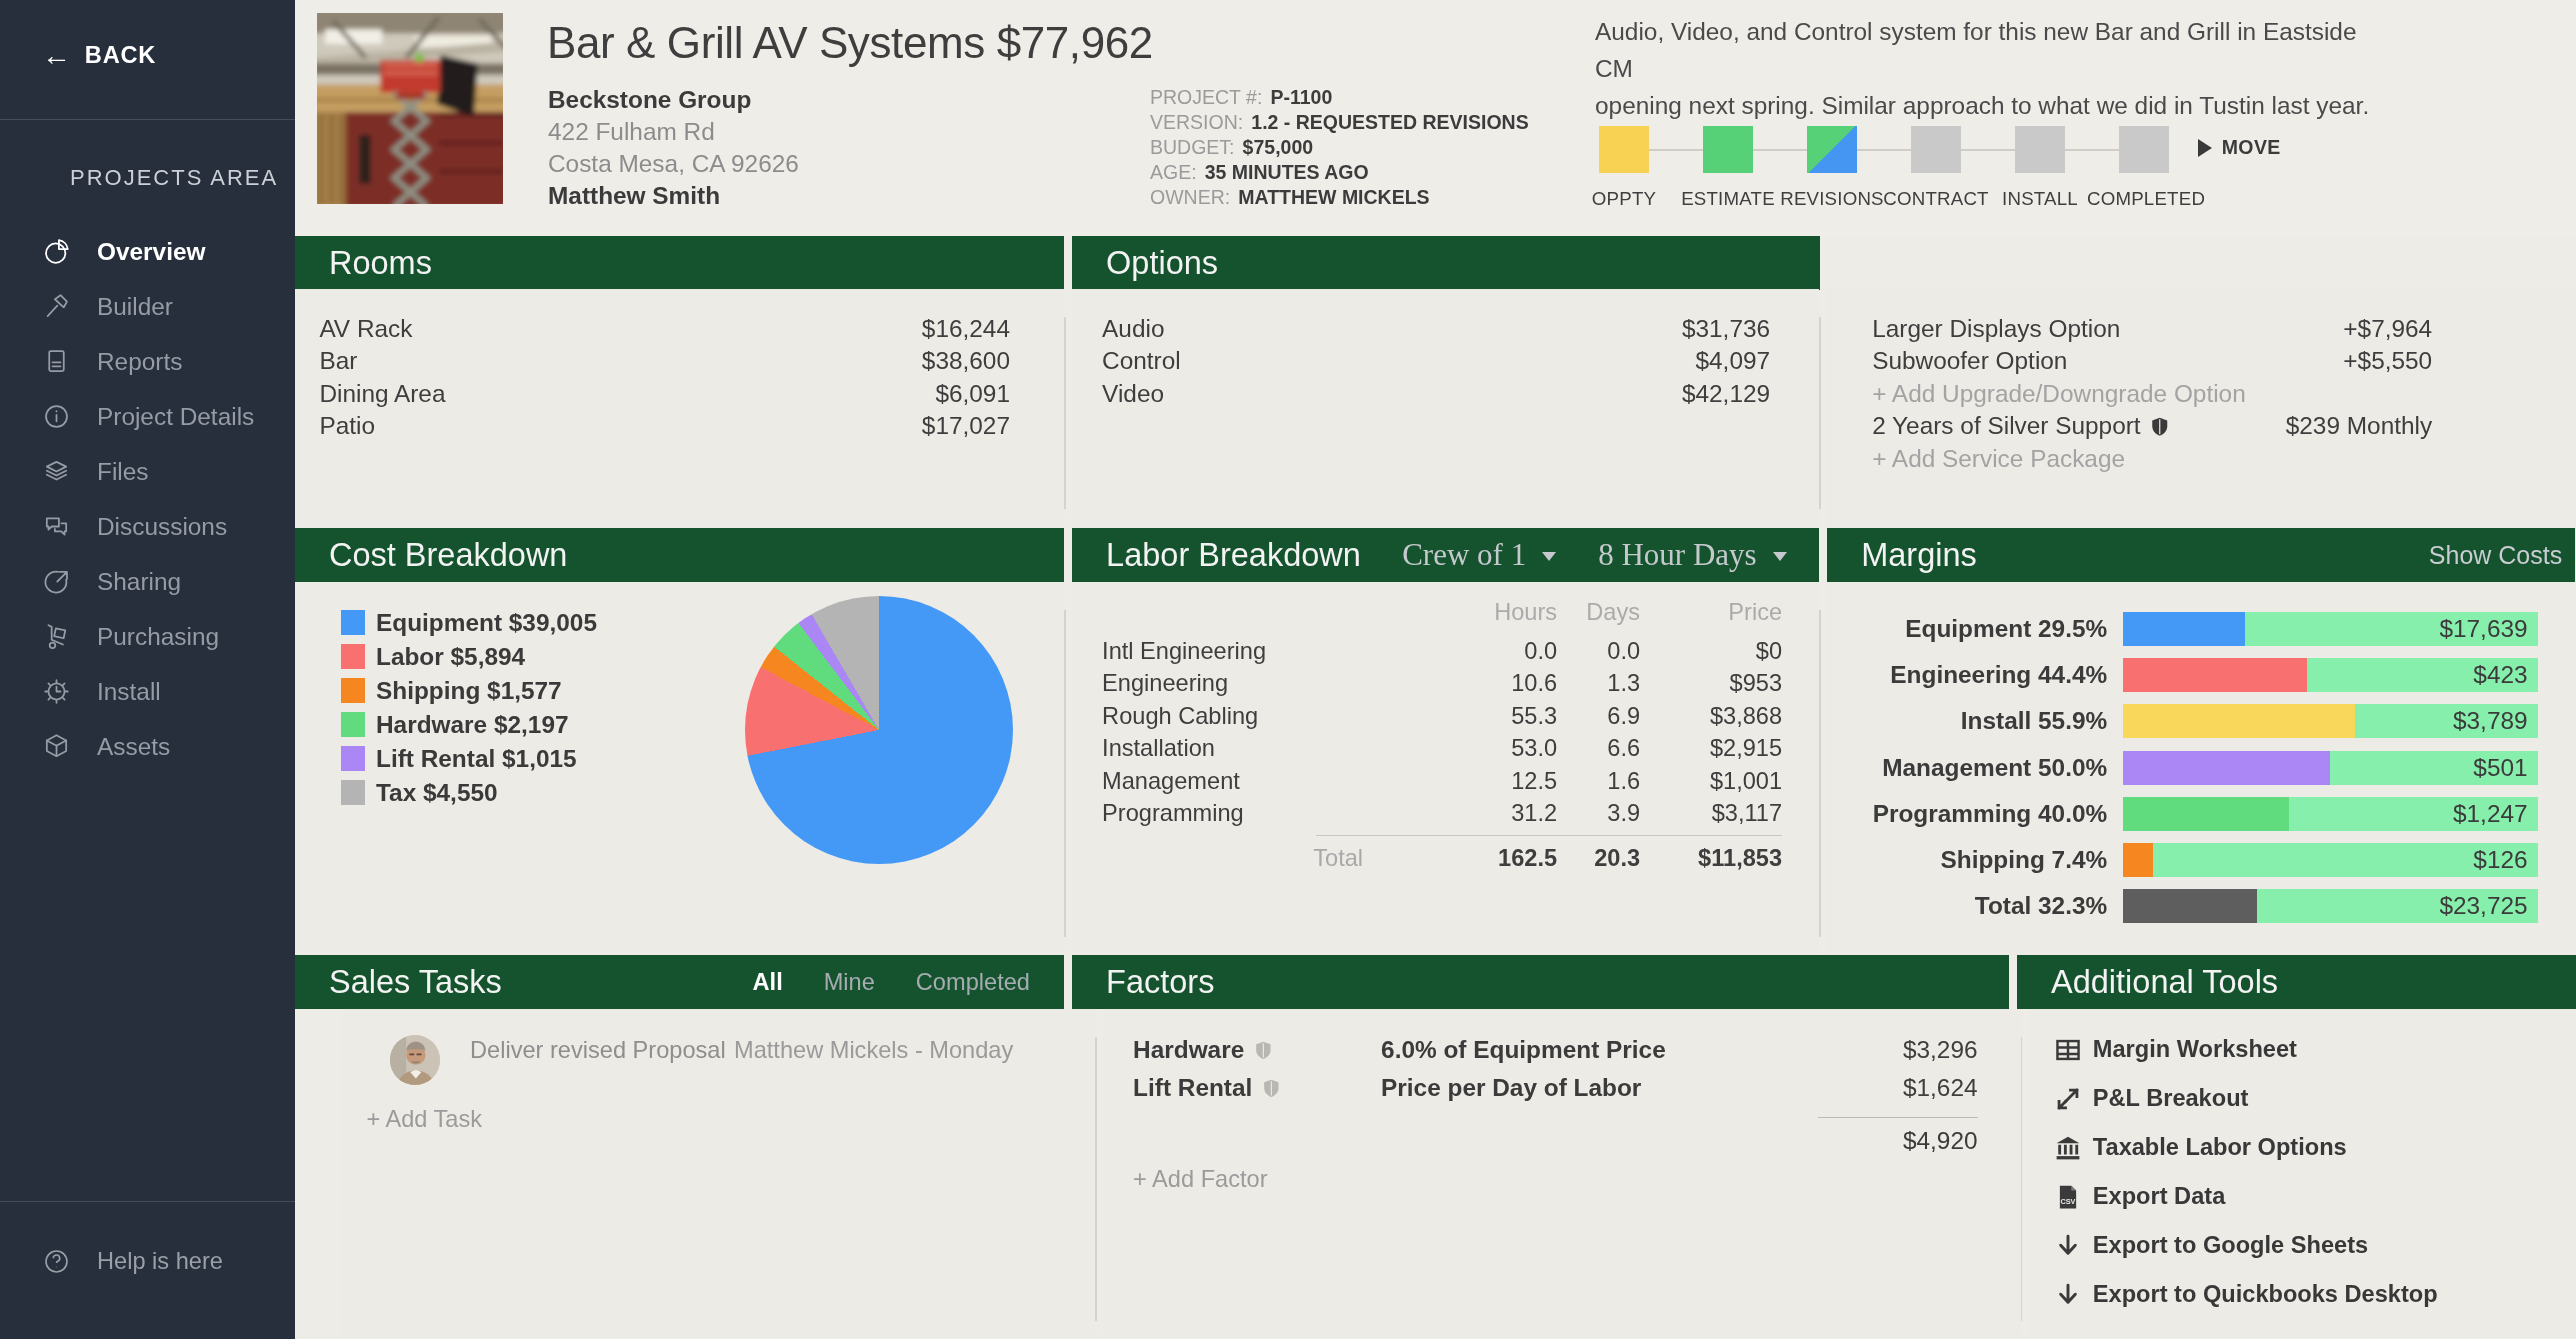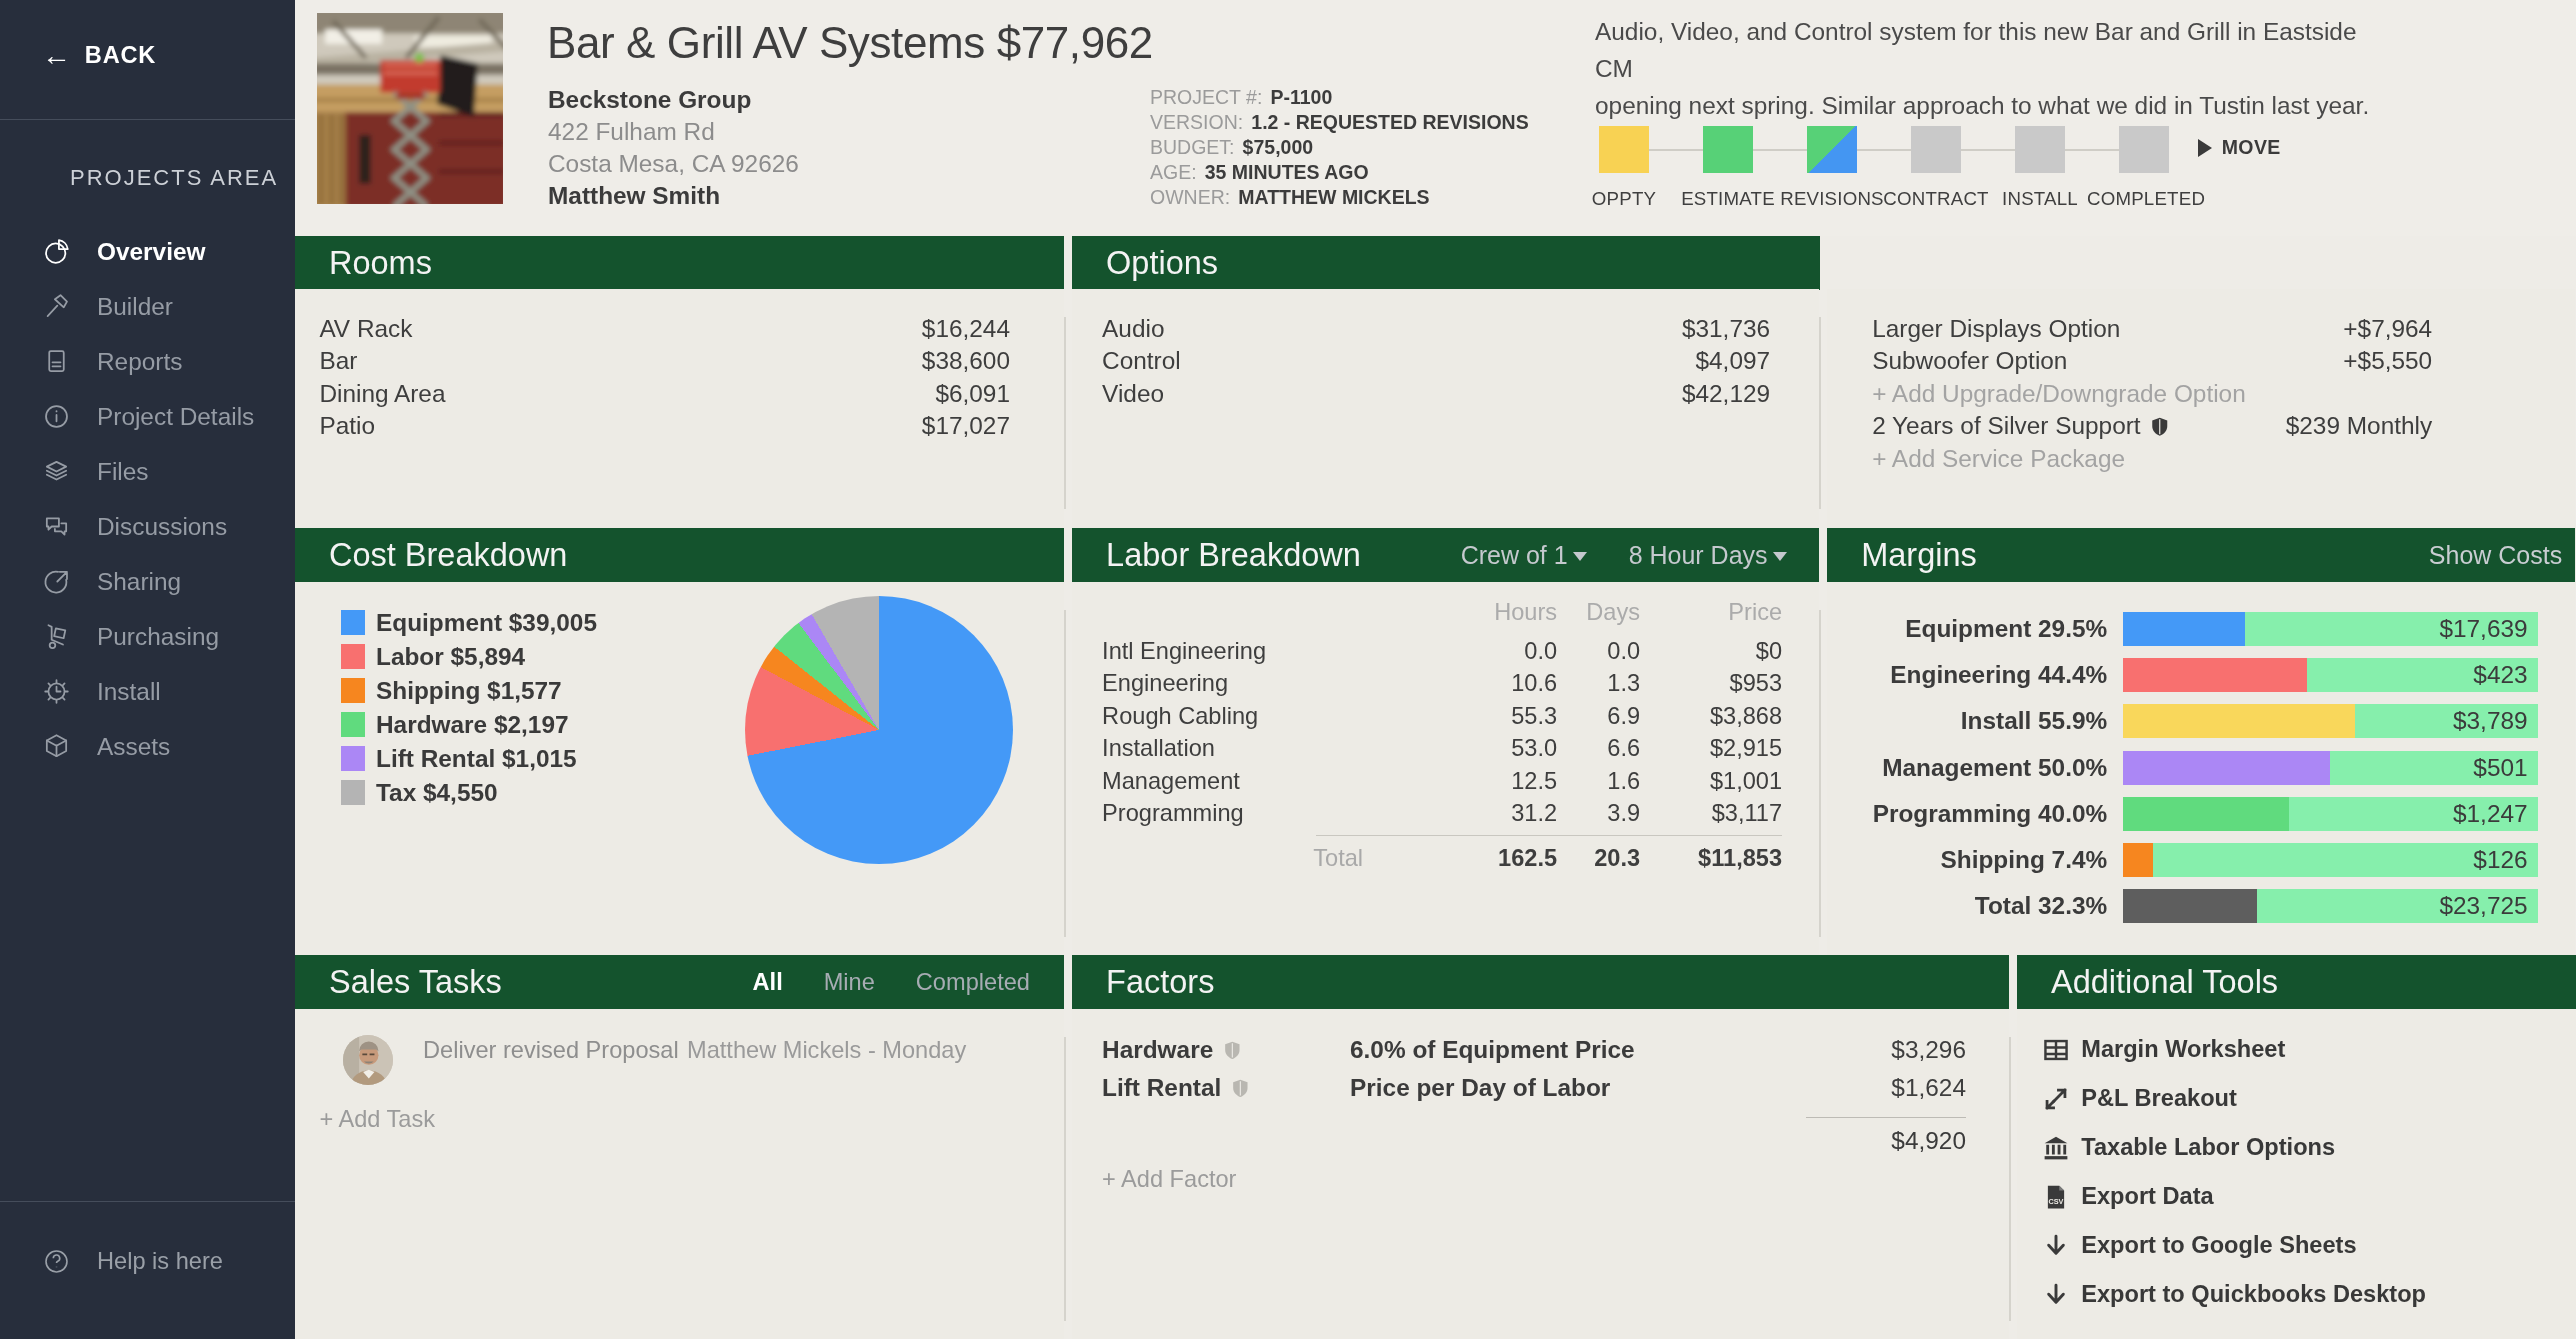--- a/index.html
+++ b/index.html
@@ -53,21 +53,21 @@
   .move-btn { position:absolute; left:1903px; top:136px; display:flex; align-items:center; gap:9.7px; cursor:pointer; }
   .move-tri { width:0; height:0; border-left:14px solid #3A3A3A; border-top:9px solid transparent; border-bottom:9px solid transparent; }
   .move-txt { font-size:19.5px; font-weight:600; color:#3B3B3B; letter-spacing:0.4px; }
 
   
   .band { position:absolute; left:0; width:2281px; height:54px; display:flex; gap:8.1px; }
   .band-cell { background:#14532d; color:#F3F3F3; display:flex; align-items:center; padding-left:34px; }
   .band-title { font-size:32.5px; font-weight:400; }
   .band1 { top:236px; } .band2 { top:528px; } .band3 { top:955px; }
   .content { position:absolute; left:0; width:2281px; display:flex; gap:8.1px; }
-  .content1 { top:289px; height:239px;border-radius:15px; } .content2 { top:582px; height:374px; } .content3 { top:1009px; height:331px; }
+  .content1 { top:289px; height:239px;border-radius:15px; } .content2 { top:582px; height:374px; } .content3 { top:1009px; height:331px;padding-left:47px; }
   .content-cell { background:#EDEBE5; position:relative; height:100%; }
   .w1 { width:769px; } .w2 { width:747px; } .w3 { width:748px; } .w2b { width:937px; } .w3b { width:559px; }
   .divider-right::after { content:""; position:absolute; right:-1.6px; top:28px; bottom:19.5px; width:1.6px; background:#D5D3CC; }
 
   
   .nv-list { padding-top:23.6px; }
   .nv-row { display:flex; height:32.5px; align-items:center; font-size:24.4px; color:#3E3E3E; }
   .nv-name { white-space:nowrap; display:flex; align-items:center; gap:9.7px; }
   .nv-val { margin-left:auto; white-space:nowrap; }
   .muted { color:#A3A3A3; cursor:pointer; }
@@ -95,21 +95,21 @@
   
   .margins-list { padding:30px 37px 0 0; }
   .margin-row { display:flex; align-items:center; height:34px; margin-bottom:12.2px; }
   .margin-label { width:280px; text-align:right; font-size:24.4px; font-weight:600; color:#3B3B3B; white-space:nowrap; flex:none; }
   .margin-track { flex:1; height:34px; margin-left:15.4px; background:#86efac; position:relative; }
   .margin-fill { position:absolute; left:0; top:0; bottom:0; }
   .margin-val { position:absolute; right:10.6px; top:0; bottom:0; display:flex; align-items:center; font-size:24.4px; color:#3B3B3B; }
 
   
   .band-right { margin-left:auto; display:flex; align-items:center; }
-  .dropdown { display:flex; align-items:center; gap:5px; color:#C5C9CE; font-size:25px; cursor:pointer; white-space:nowrap; }
+  .dropdown { display:flex; align-items:center; gap:16px; color:#C5C9CE; font-size:31px; cursor:pointer; white-space:nowrap;font-family:Liberation Serif, serif; }
   .caret { width:0; height:0; border-top:9px solid #C5C9CE; border-left:7.3px solid transparent; border-right:7.3px solid transparent; margin-top:3.2px; }
   .show-costs { color:#C9CDD2; font-size:25px; padding-right:13px; cursor:pointer; }
   .tabs { display:flex; align-items:center; gap:41px; padding-right:34px; }
   .tab { font-size:23.6px; color:#A7ACB3; cursor:pointer; }
   .tab.active { color:#FFFFFF; font-weight:700; }
 
   
   .avatar { position:absolute; left:48px; top:26px; width:50px; height:50px; border-radius:50%; overflow:hidden; background:#CEC6BA; }
   .task-title { position:absolute; left:128px; top:28.4px; font-size:23.6px; color:#8E8E8E; }
   .task-assignee { position:absolute; left:392px; top:28.4px; font-size:23.6px; color:#9A9A9A; }

